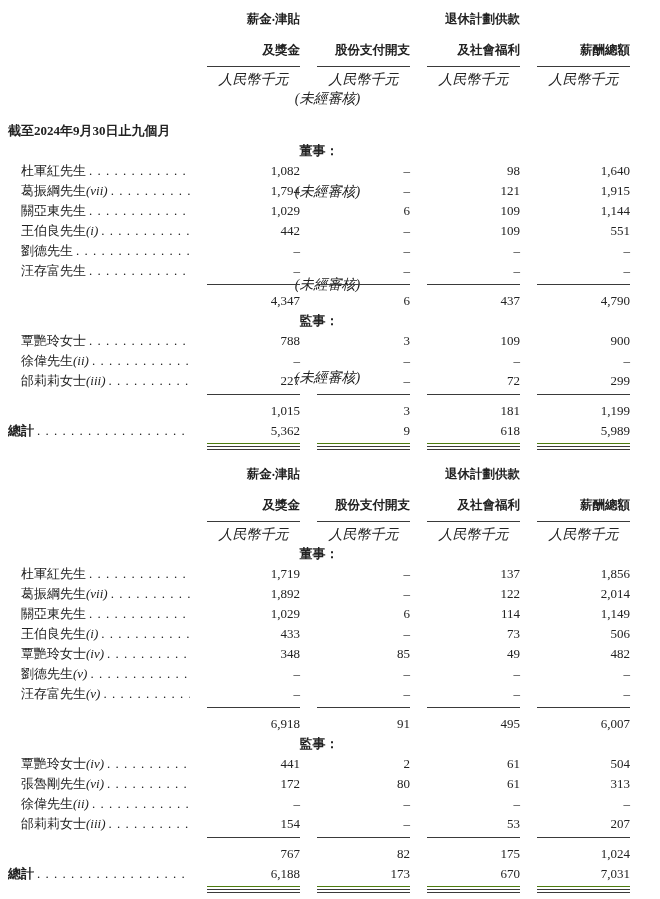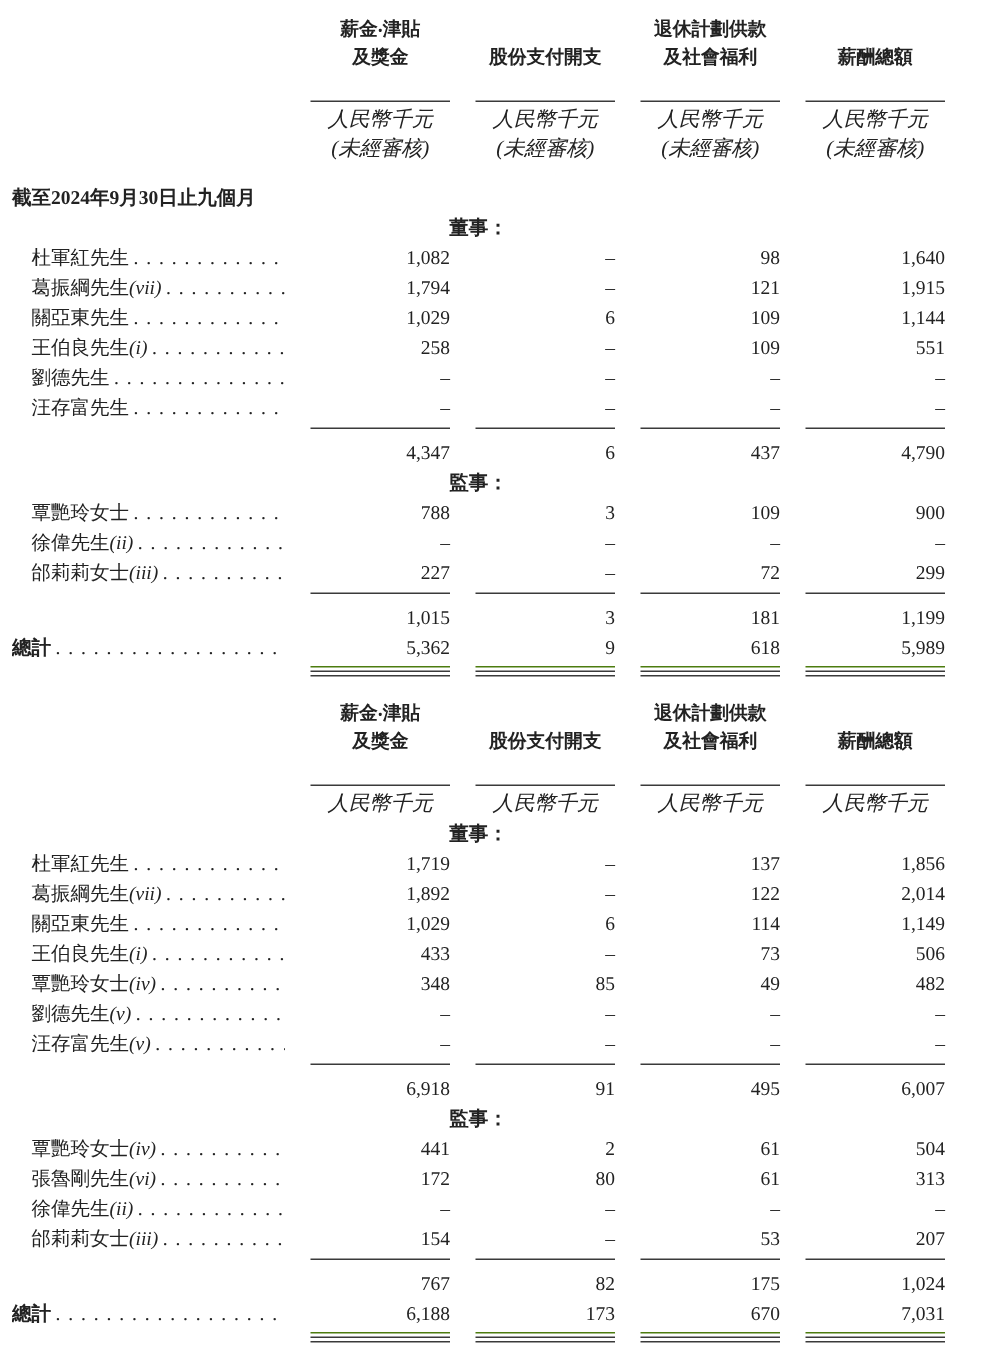--- a/index.html
+++ b/index.html
@@ -22,26 +22,26 @@
 
   .nm { white-space: nowrap; }
   .note { font-style: italic; white-space: nowrap; }
   .dots { flex: 1 1 auto; min-width: 0; overflow: hidden; white-space: nowrap; padding-left: 3px; color: #222; }
   .dots::after { content: ". . . . . . . . . . . . . . . . . . . . . . . . . . . . . . . . . . . ."; letter-spacing: 1px; }
 
   
   .head-row { height: auto; align-items: flex-end; }
   .hcol {
     display: flex; flex-direction: column; justify-content: flex-end;
-    min-height: 42px; text-align: center; font-weight: 700; font-size: 12.5px;
-    line-height: 19px; border-bottom: 1px solid #3a3a3a; padding-bottom: 19px;
+    min-height: 42px; text-align: right; font-weight: 700; font-size: 12.5px;
+    line-height: 19px; border-bottom: 1px solid #3a3a3a; padding-bottom: 6px; gap: 12px;
   }
   .unit-row { padding-top: 3px; height: 22px; }
   .unit-row .num, .unaud-row .num { text-align: center; font-style: italic; font-size: 14px; }
-  .unaud-row { height: 21px; }
+  .unaud-row { height: 21px; flex-direction: column; }
 
   .period { margin-top: 10px; height: 21px; line-height: 21px; font-weight: 700; }
   .sect-head { height: 20px; line-height: 20px; font-weight: 700; text-align: center; }
 
   
   .rows .item-row:last-child { height: 24px; margin-bottom: 3px; }
   .rows .item-row:last-child .num { border-bottom: 1px solid #3a3a3a; }
 
   .subtotal-row { padding-top: 3px; height: 23px; }
 
@@ -136,21 +136,21 @@
     <div class="num">109</div>
     <div class="num">1,144</div>
   </div>
 
   <div class="row item-row">
     <div class="label indent">
       <span class="nm">王伯良先生</span>
             <span class="note">(i)</span>
       <span class="dots"></span>
     </div>
-    <div class="num">258</div>
+    <div class="num">442</div>
     <div class="num">–</div>
     <div class="num">109</div>
     <div class="num">551</div>
   </div>
 
   <div class="row item-row">
     <div class="label indent">
       <span class="nm">劉德先生</span>
             <span class="note"></span>
       <span class="dots"></span>

